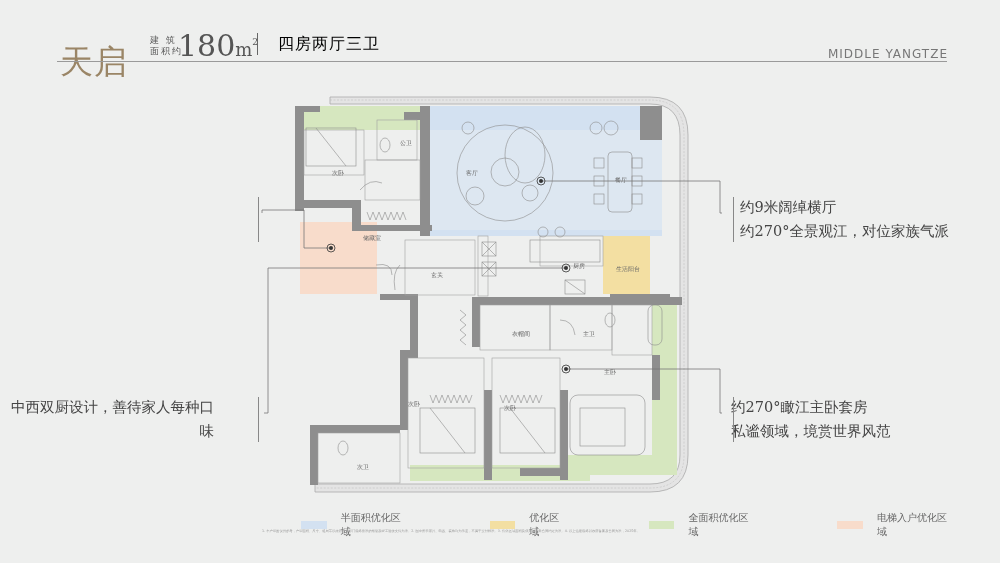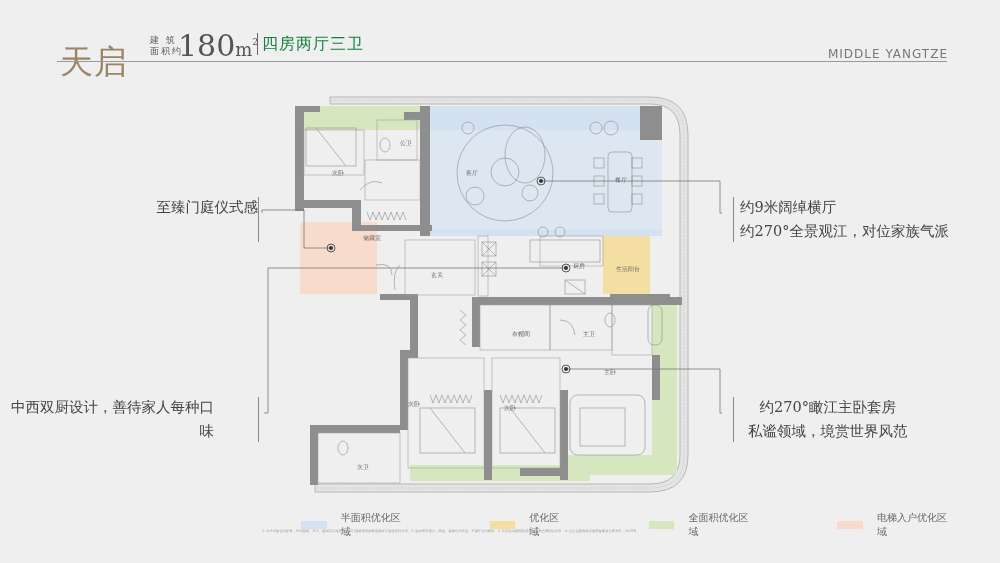--- a/index.html
+++ b/index.html
@@ -4,29 +4,29 @@
 <style>
   html,body{margin:0;padding:0;}
   body{width:1000px;height:563px;background:#eeefee;position:relative;overflow:hidden;font-family:"DejaVu Sans","Liberation Sans",sans-serif;color:#444;}
   .header{position:absolute;left:0;top:0;width:1000px;height:70px;}
   .title{position:absolute;left:60px;top:22px;font-family:"DejaVu Serif","Liberation Serif",serif;font-size:33px;color:#9a8566;letter-spacing:1px;margin-top:18px;}
   .area-label{position:absolute;left:150px;top:35px;font-size:9px;line-height:11px;color:#555;letter-spacing:2px;width:40px;}
   .area-value{position:absolute;left:178px;top:28px;font-family:"DejaVu Serif","Liberation Serif",serif;font-size:30px;color:#555;}
   .area-unit{font-size:18px;}
   .area-sup{font-size:9px;vertical-align:super;}
   .sep{position:absolute;left:257px;top:33px;width:1px;height:22px;background:#666;}
-  .layout{position:absolute;left:262px;top:34px;font-size:16px;color:#15803d;letter-spacing:1px;font-family:Liberation Serif, serif;}
+  .layout{position:absolute;left:278px;top:34px;font-size:16px;color:#000000;letter-spacing:1px;font-family:Liberation Serif, serif;}
   .brand{position:absolute;right:52px;top:47px;font-size:12px;color:#777;letter-spacing:1px;}
   .rule{position:absolute;left:57px;top:61px;width:890px;height:1px;background:#9a9a9a;}
   .callout{position:absolute;font-family:"DejaVu Serif","Liberation Serif",serif;font-size:14.5px;line-height:24px;color:#444;}
   .callout.left{text-align:right;}
   .cl1{right:742px;top:195px;}
   .cl2{right:786px;top:395px;}
   .cr1{left:740px;top:195px;}
-  .cr2{left:748px;top:395px;text-align:center;}
+  .cr2{left:731px;top:395px;}
   .vbar{position:absolute;width:1px;background:#888;}
   .legend{position:absolute;left:265px;top:511px;display:flex;align-items:center;font-size:10px;color:#666;}
   .legend-item{display:flex;align-items:center;margin-right:44px;padding-left:36px;}
   .swatch{width:26px;height:8px;margin-right:14px;}
   .footnote{position:absolute;left:262px;top:529px;width:520px;font-size:3.3px;line-height:5.5px;color:#999;}
   svg{position:absolute;left:0;top:0;}
   .room-label{font-size:6px;fill:#666;font-family:"DejaVu Sans","Liberation Sans",sans-serif;}
 </style>
 </head>
 <body>
@@ -181,21 +181,20 @@
     <circle cx="566" cy="268" r="4" fill="none" stroke="#333" stroke-width="0.8"></circle>
       <circle cx="566" cy="268" r="2" fill="#333"></circle>
     <circle cx="541" cy="181" r="4" fill="none" stroke="#333" stroke-width="0.8"></circle>
       <circle cx="541" cy="181" r="2" fill="#333"></circle>
     <circle cx="566" cy="369" r="4" fill="none" stroke="#333" stroke-width="0.8"></circle>
       <circle cx="566" cy="369" r="2" fill="#333"></circle>
   </g>
 </svg>
 
 <div class="callout left cl1">
-  <div>至臻门庭仪式感</div>
 </div>
 <div class="vbar" style="left:258px;top:197px;height:45px;"></div>
 
 <div class="callout left cl2">
   <div>中西双厨设计，善待家人每种口味</div>
 </div>
 <div class="vbar" style="left:258px;top:397px;height:45px;"></div>
 
 <div class="callout cr1">
   <div>约9米阔绰横厅</div>

